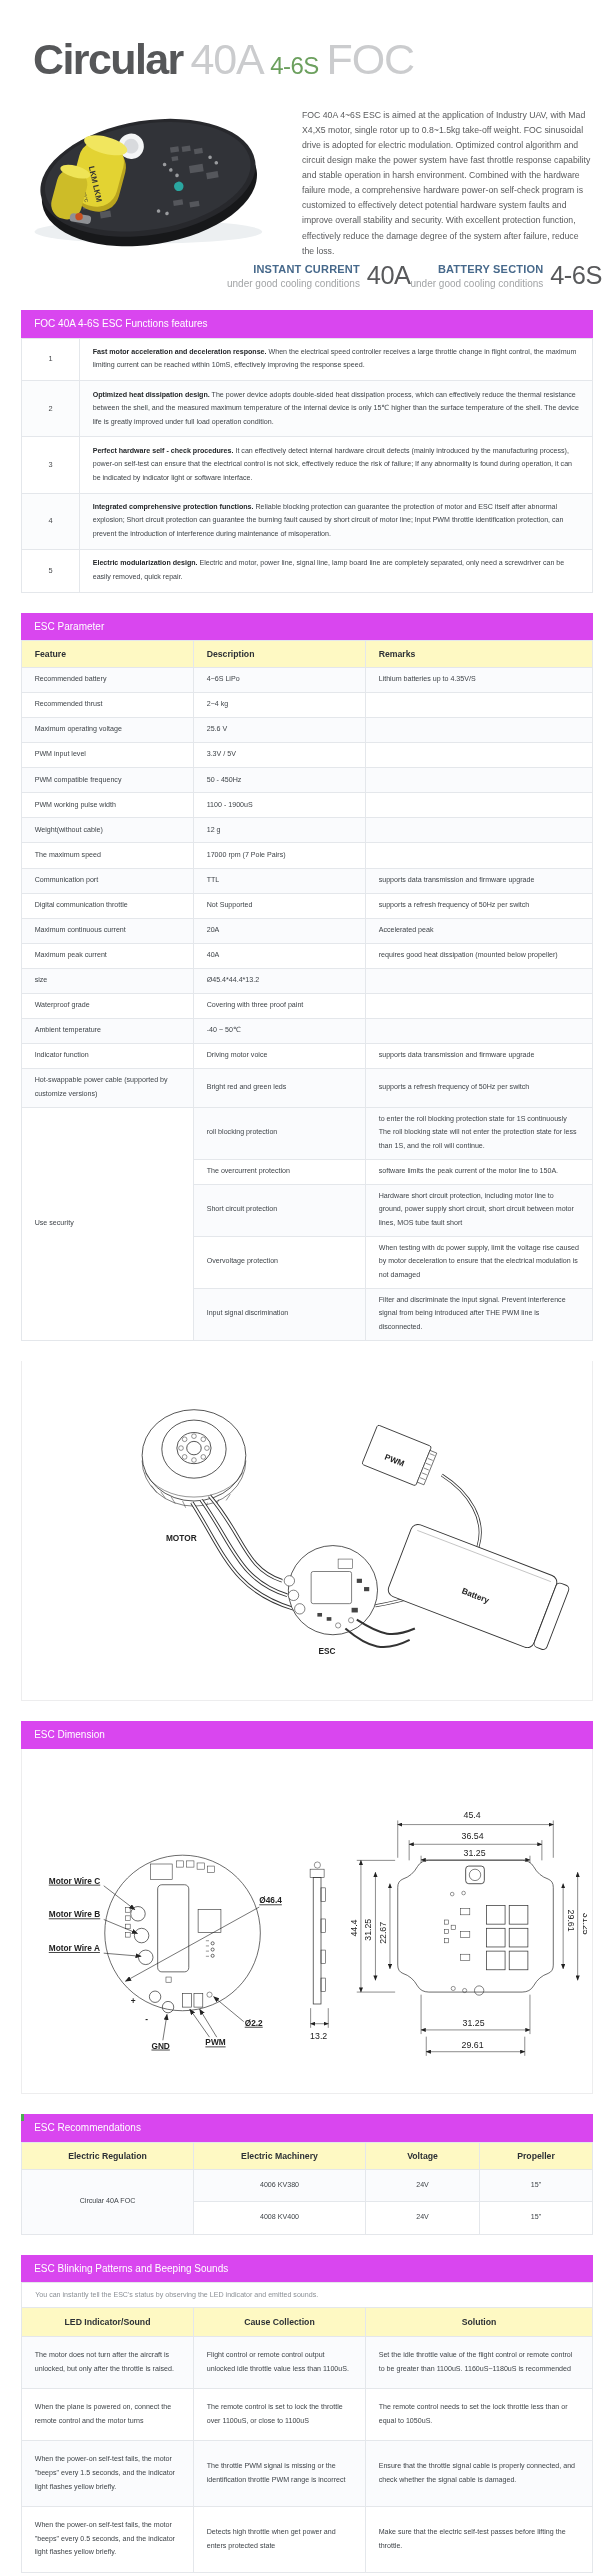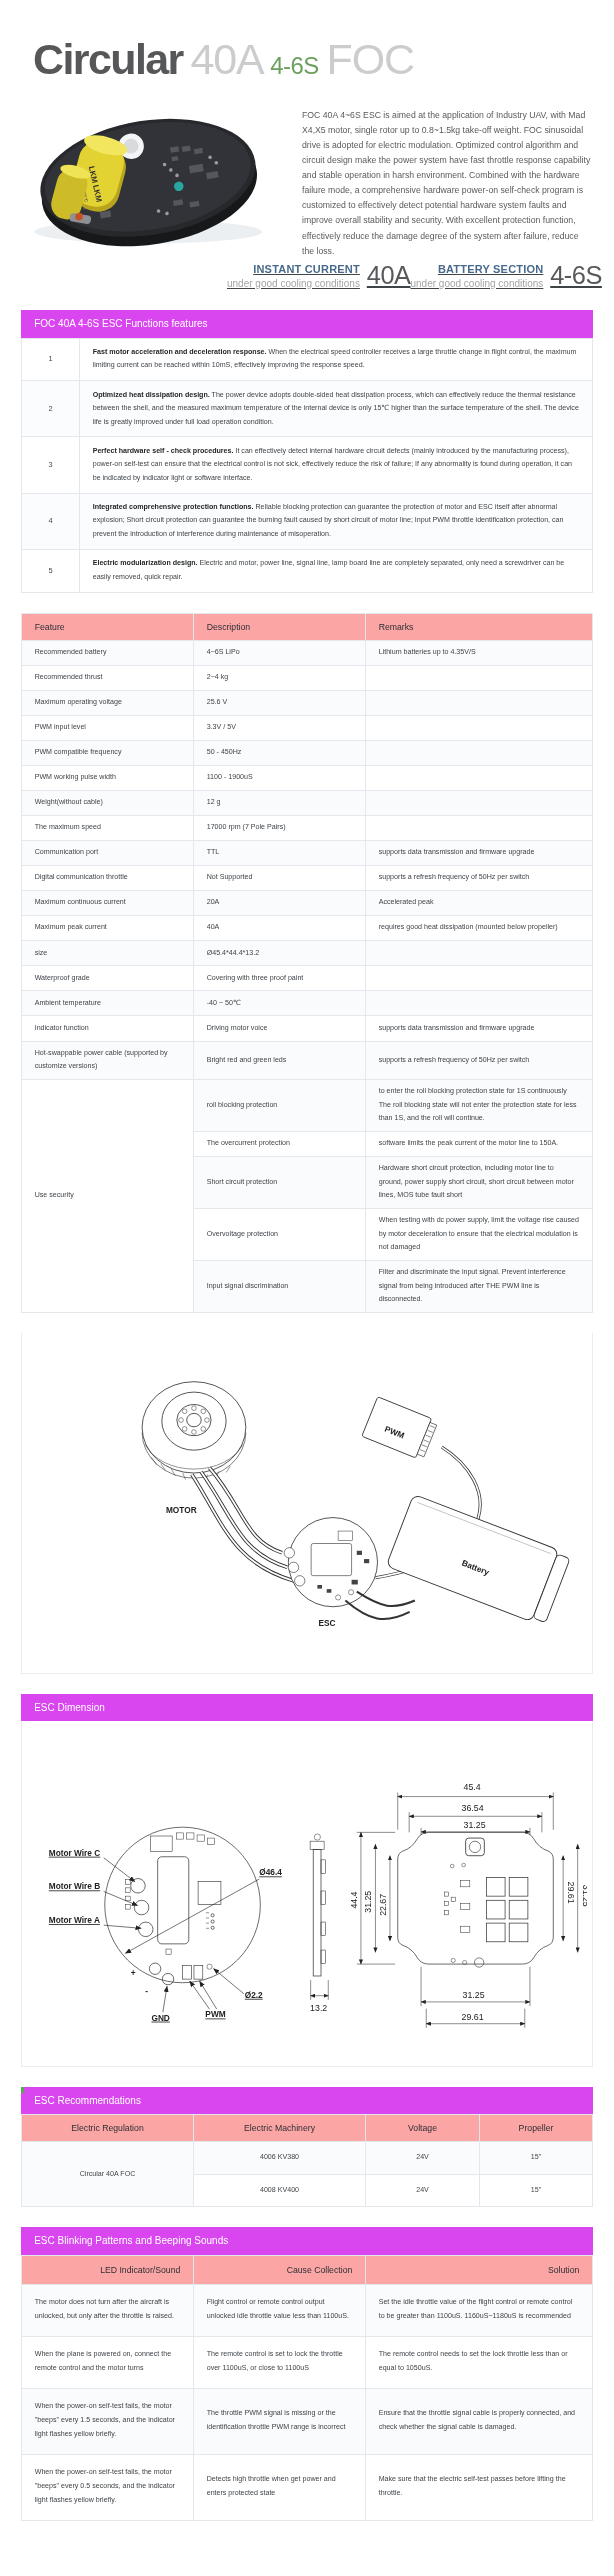--- a/index.html
+++ b/index.html
@@ -16,36 +16,36 @@
   .title-block .t-dark  { font-size: 43px; font-weight: 700; color: #565759; letter-spacing: -1.6px; }
   .title-block .t-light { font-size: 43px; font-weight: 400; color: #cbccce; letter-spacing: -1.1px; margin-left: 5.3px; }
   .title-block .t-green { font-size: 24px; font-weight: 400; color: #6ca05e; margin-left: 4.2px; letter-spacing: -0.5px; }
 
   
   .hero { display: flex; padding: 8.5px 22px 0 16px; gap: 16px; align-items: flex-start; }
   .product-image { width: 270px; min-width: 254px; height: 159px; }
   .description { flex: 1; font-size: 8.7px; line-height: 1.74; color: #595a5c; padding-top: 15px; }
 
   
-  .badges { display: flex; margin: 2.1px 0 5.3px 227px; text-decoration: underline; }
+  .badges { display: flex; margin: 2.1px 0 5.3px 227px; }
   .badge { display: flex; align-items: center; }
   .badge-text { text-align: right; }
   .badge-label { color: #47698b; font-size: 11px; font-weight: 700; letter-spacing: 0.2px; }
   .badge-sub { color: #a2a4a6; font-size: 10px; margin-top: 3px; }
   .badge-value { font-size: 25.4px; color: #58595b; margin-left: 6.9px; font-weight: 400; letter-spacing: -0.5px; }
 
   
   .section { margin: 20px 21px 0 21px; }
   .section-bar { position: relative; background: #d946ef; color: #ffffff; font-size: 10px; font-weight: 400; padding: 8px 13.2px 8.5px; }
   .section-bar.has-notch::before { content:""; position:absolute; left:0; top:0; width:2.6px; height:6.4px; background:#4caf50; }
 
   
   table { width: 100%; border-collapse: collapse; background:#fff; }
   th, td { border: 0.5px solid #e4e7eb; }
-  th { font-size: 8.7px; font-weight: 400; color: #2c3035; padding: 8px 12.7px; text-align: left; background: #fca5a5; }
+  th { font-size: 8.7px; font-weight: 700; color: #2c3035; padding: 8px 12.7px; text-align: left; background: #fef9c3; }
   td { font-size: 7.1px; color: #3f4449; padding: 5.3px 12.7px; line-height: 1.9; vertical-align: middle; }
 
   
   .features-table td.num { width: 58px; text-align: center; font-size: 7.4px; color: #46484b; }
   .features-table td.ftext { padding: 7.4px 12.7px; margin-top: 18px; }
   .features-table .lead { font-weight: 700; color: #232629; }
   .features-table tr:nth-child(even) td { background: #fbfcfd; }
 
   
   .param-table col.c1 { width: 172px; }
@@ -55,21 +55,21 @@
 
   
   .reco-table th, .reco-table td { text-align: center; }
   .reco-table col.c1 { width: 172px; }
   .reco-table col.c2 { width: 172px; }
   .reco-table col.c3 { width: 114px; }
   .reco-table td { padding: 9px 12.7px; }
   .reco-table tbody tr:nth-child(odd) td { background: #fafbfd; }
 
   
-  .blink-table th { text-align: right; padding: 9px 12.7px; }
+  .blink-table th { text-align: center; padding: 9px 12.7px; }
   .blink-table col.c1 { width: 172px; }
   .blink-table col.c2 { width: 172px; }
   .blink-table td { padding: 11.7px 12.7px; line-height: 1.95; background: #fafbfd; }
   .blink-table tbody tr:nth-child(even) td { background: #ffffff; }
   .table-intro { border: 0.5px solid #e4e7eb; border-bottom: none; font-size: 7.1px; color: #8b9096; padding: 8px 13.2px; background: #fff; }
 
   
   .diagram-box { border: 0.5px solid #ededee; border-top: none; background: #fff; padding: 5.3px; }
   svg text { font-family: "Liberation Sans", "DejaVu Sans", sans-serif; fill: #333; }
   .dim-text { font-size: 17px; fill: #222; }
@@ -180,20 +180,21 @@
 
           <tr>
             <td class="num">5</td>
             <td class="ftext"><span class="lead">Electric modularization design.</span><span> Electric and motor, power line, signal line, lamp board line are completely separated, only need a screwdriver can be easily removed, quick repair.</span></td>
           </tr>
         </tbody>
     </table>
   </div>
 
   <div class="section">
+    <div class="section-bar">ESC Parameter</div>
     <table class="param-table">
       <colgroup>
           <col class="c1">
           <col class="c2">
           <col>
         </colgroup>
       <thead>
         <tr>
           <th>Feature</th>
           <th>Description</th>
@@ -584,20 +585,21 @@
           <td>4008 KV400</td>
           <td>24V</td>
           <td>15"</td>
         </tr>
       </tbody>
     </table>
   </div>
 
   <div class="section">
     <div class="section-bar">ESC Blinking Patterns and Beeping Sounds</div>
+    <div class="table-intro">You can instantly tell the ESC's status by observing the LED indicator and emitted sounds.</div>
     <table class="blink-table">
       <colgroup>
           <col class="c1">
           <col class="c2">
           <col>
         </colgroup>
       <thead>
         <tr>
           <th>LED Indicator/Sound</th>
           <th>Cause Collection</th>

